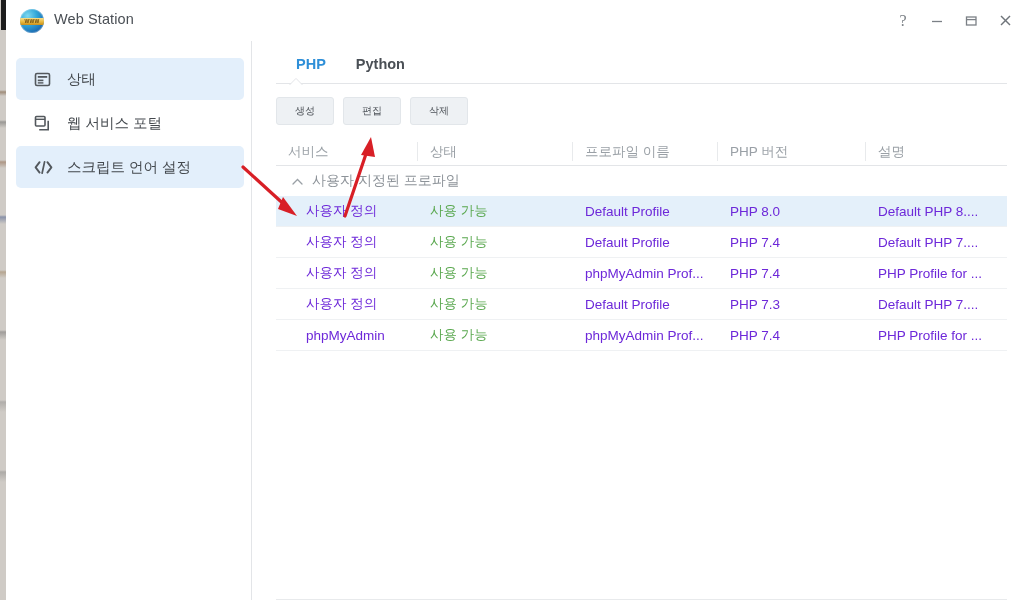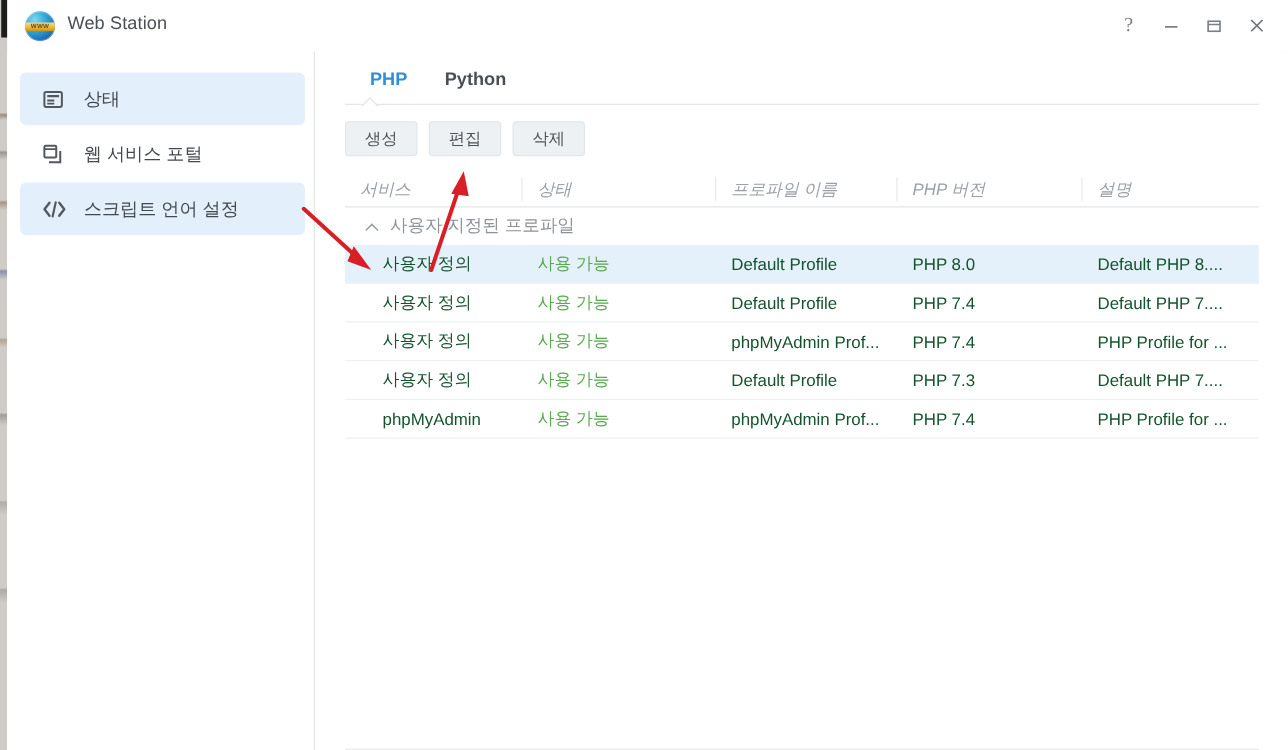--- a/index.html
+++ b/index.html
@@ -217,42 +217,41 @@
     left: 24px; top: 56px;
     display: flex;
     gap: 9px;
   }
   .tb-btn {
     min-width: 58px;
     height: 28px;
     background: #eef1f4;
     border: 1px solid #e2e6ea;
     border-radius: 3px;
-    font-size: 13px;
+    font-size: 10px;
     color: #4d5258;
     display: flex;
     align-items: center;
     justify-content: center;
     padding: 0 14px;
     box-sizing: border-box;
     cursor: default;
   }
 
   
   .table {
     position: absolute;
     left: 24px; top: 96px;
     width: 731px;
   }
   .thead {
     display: flex;
     height: 28px;
     align-items: center;
     border-bottom: 1px solid #e3e5e8;
-    font-style: italic;
   }
   .th {
     font-size: 13.5px;
     color: #9aa0a6;
     padding-left: 12px;
     box-sizing: border-box;
     height: 19px;
     line-height: 19px;
     border-right: 1px solid #e8eaec;
     white-space: nowrap;
@@ -283,21 +282,21 @@
   .trow {
     display: flex;
     align-items: center;
     height: 30px;
     border-bottom: 1px solid #eff1f3;
     cursor: default;
   }
   .trow.selected { background: #e4f0fa; }
   .td {
     font-size: 13.5px;
-    color: #14532d;
+    color: #6d28d9;
     padding-left: 12px;
     box-sizing: border-box;
     white-space: nowrap;
     overflow: hidden;
   }
   .td.state { color: #5aa84f; }
   .td.first { padding-left: 30px; }
 
   
   .footer-div-top {

